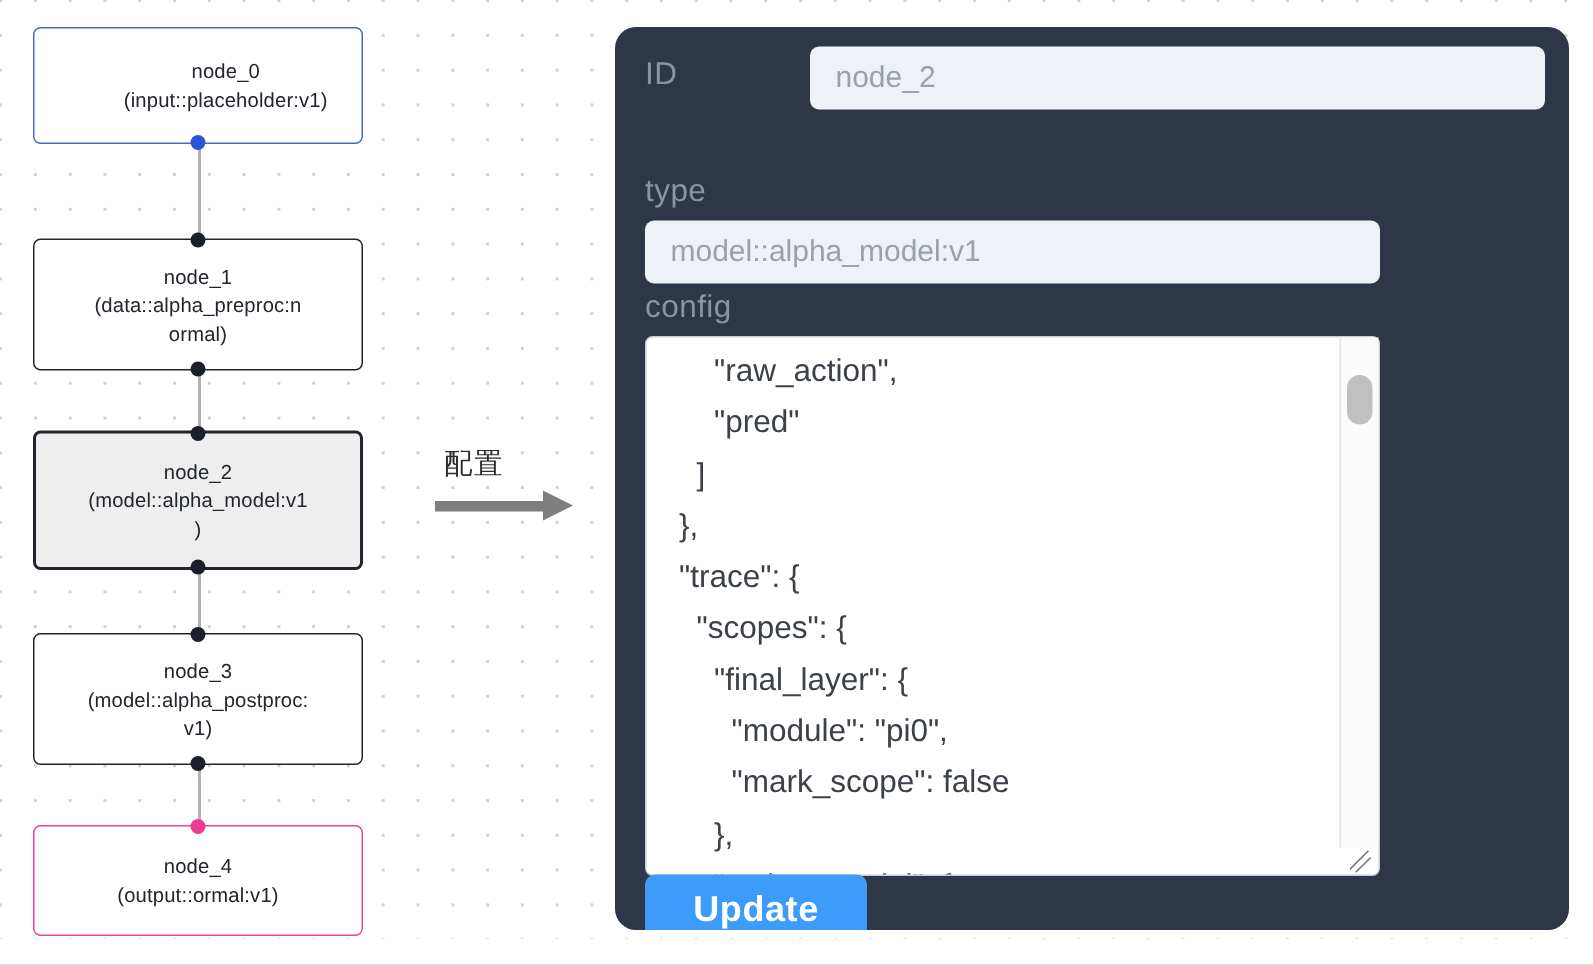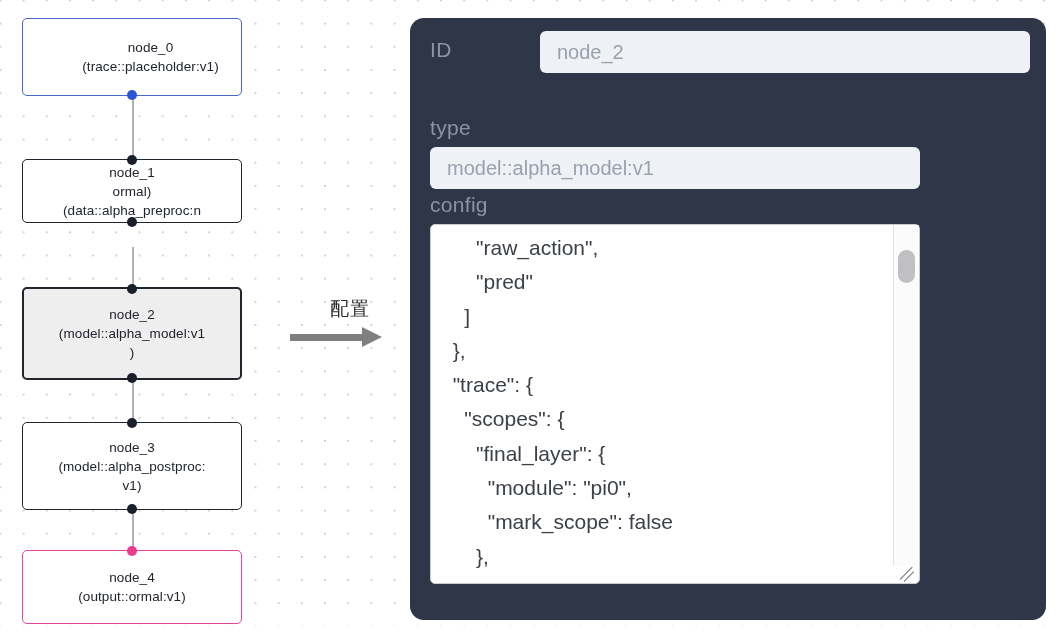--- a/index.html
+++ b/index.html
@@ -80,21 +80,20 @@
     width: 110px;
     height: 62px;
   }
   #transition .tlabel {
     position: absolute;
     left: 8px; top: 0;
     font-size: 19px;
     color: #2b2b2b;
     letter-spacing: 1px;
     font-family: "DejaVu Sans", sans-serif;
-    margin-left: 34px;
   }
   #transition .arrow-shaft {
     position: absolute;
     left: 2px; top: 38px;
     width: 74px; height: 7px;
     background: #7f7f7f;
   }
   #transition .arrow-head {
     position: absolute;
     left: 74px; top: 31px;
@@ -240,28 +239,28 @@
 
 <div id="canvas">
 
   <div class="edge" style="top:96px;height:63px;"></div>
   <div class="edge" style="top:247px;height:40px;"></div>
   <div class="edge" style="top:380px;height:42px;"></div>
   <div class="edge" style="top:510px;height:40px;"></div>
 
   <div class="node input-node" style="top:18px;height:78px;">
     <span class="nline">node_0</span>
-    <span class="nline">(trace::placeholder:v1)</span>
+    <span class="nline">(input::placeholder:v1)</span>
     <span class="handle bottom blue"></span>
   </div>
 
-  <div class="node" style="top:159px;height:64px;">
+  <div class="node" style="top:159px;height:88px;">
     <span class="nline">node_1</span>
+    <span class="nline">(data::alpha_preproc:n</span>
     <span class="nline">ormal)</span>
-    <span class="nline">(data::alpha_preproc:n</span>
     <span class="handle top"></span>
     <span class="handle bottom"></span>
   </div>
 
   <div class="node selected-node" style="top:287px;height:93px;">
     <span class="nline">node_2</span>
     <span class="nline">(model::alpha_model:v1</span>
     <span class="nline">)</span>
     <span class="handle top"></span>
     <span class="handle bottom"></span>
@@ -316,16 +315,17 @@
         <div class="config-scroll-track">
           <div class="config-scroll-thumb"></div>
         </div>
         <div class="config-resize">
           <span></span>
             <span></span>
         </div>
       </div>
     </div>
 
+    <button id="update-button">Update</button>
   </div>
 </div>
 
 <div id="bottom-strip"></div>
 
 </body></html>

